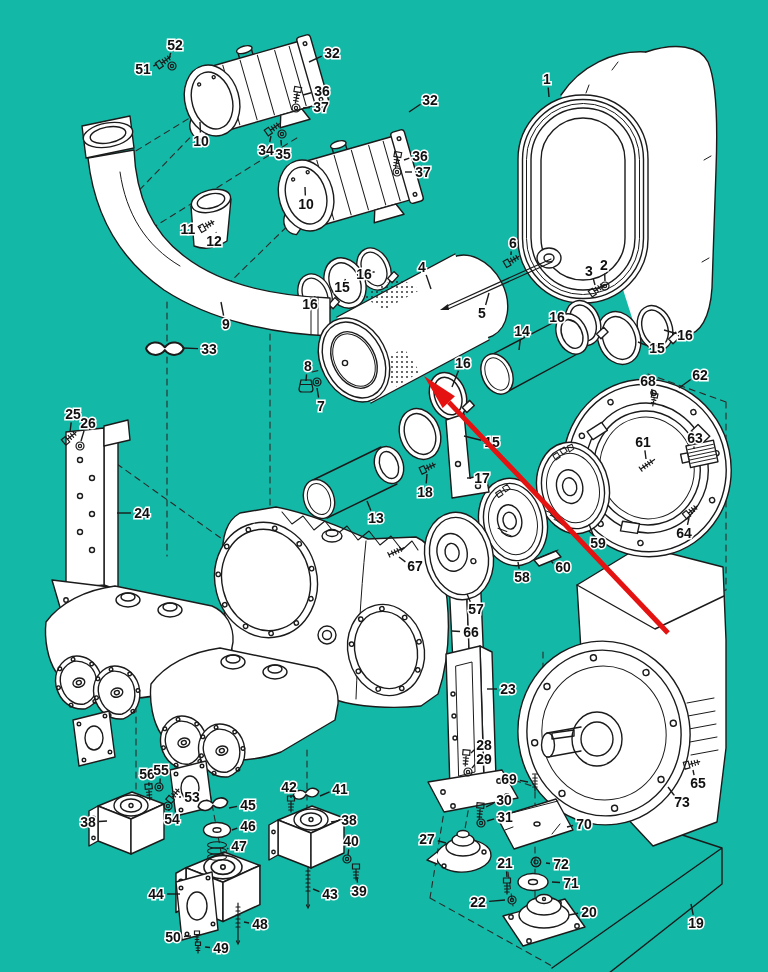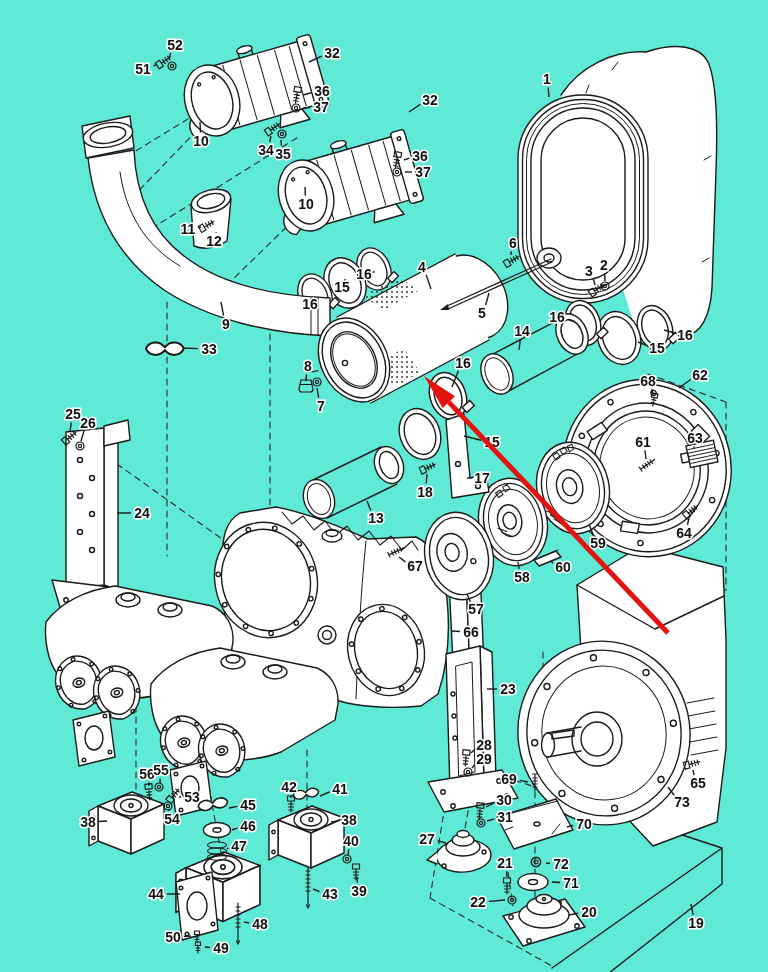--- a/index.html
+++ b/index.html
@@ -1,16 +1,16 @@
 <!DOCTYPE html>
 <html><head>
 <meta charset="utf-8">
 <style>
   html,body{margin:0;padding:0;background:#ffffff}
-  #page{position:relative;width:768px;height:972px;background:#5eead4;overflow:hidden;
+  #page{position:relative;width:768px;height:972px;background:#14b8a6;overflow:hidden;
         font-family:"Liberation Sans",sans-serif}
   svg{display:block}
   .callout-text{font-family:"Liberation Sans","DejaVu Sans",sans-serif;font-weight:700;
         font-size:14px;fill:#101010;stroke:#ffffff;stroke-width:3px;paint-order:stroke;
         text-anchor:middle}
 </style>
 </head>
 <body>
 
 <div id="page">

